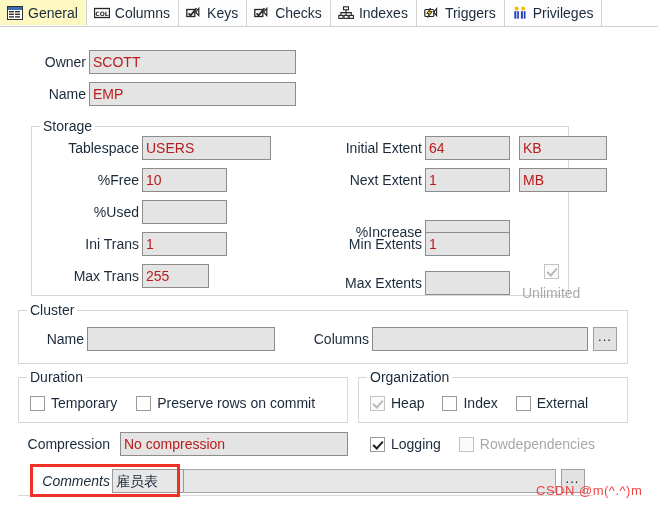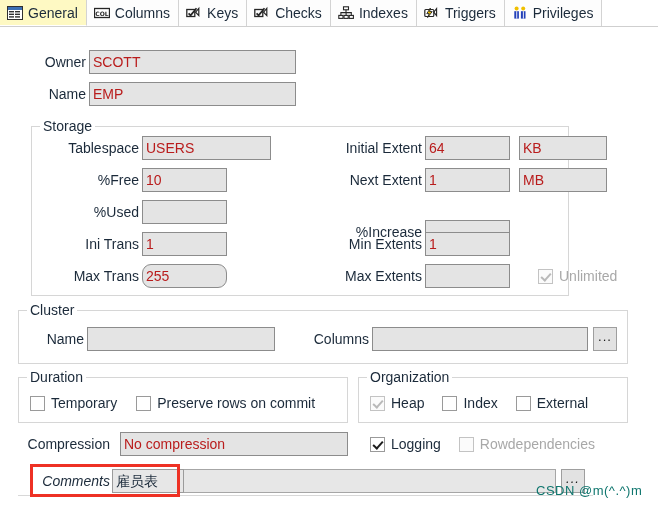--- a/index.html
+++ b/index.html
@@ -132,21 +132,21 @@
     position: absolute;
     border: 3px solid #ee3124;
     box-sizing: border-box;
     pointer-events: none;
   }
 
   
   .watermark {
     position: absolute;
     font-size: 13px;
-    color: #0f766e;
+    color: #ef4444;
     white-space: nowrap;
     letter-spacing: 0.5px;
   }
   .hrule {
     position: absolute;
     background: #d8d8d8;
     height: 1px;
   }
 </style>
 </head>
@@ -272,21 +272,21 @@
   <div class="fld" style="width:85px; margin-left:2px;"></div>
 </div>
 
 <div class="row" style="left:24px; top:232px;">
   <div class="lbl" style="width:115px;">Ini Trans</div>
   <div class="fld" style="width:85px; margin-left:2px;">1</div>
 </div>
 
 <div class="row" style="left:24px; top:264px;">
   <div class="lbl" style="width:115px;">Max Trans</div>
-  <div class="fld" style="width:85px; margin-left:2px;border-radius:9px;">255</div>
+  <div class="fld" style="width:67px; margin-left:2px;">255</div>
 </div>
 
 <div class="row" style="left:300px; top:136px;">
   <div class="lbl" style="width:122px;">Initial Extent</div>
   <div class="fld" style="width:85px; margin-left:2px;">64</div>
   <div class="fld" style="width:88px; margin-left:9px;">KB</div>
 </div>
 
 <div class="row" style="left:300px; top:168px;">
   <div class="lbl" style="width:122px;">Next Extent</div>
@@ -300,21 +300,21 @@
 </div>
 
 <div class="row" style="left:300px; top:232px;">
   <div class="lbl" style="width:122px;">Min Extents</div>
   <div class="fld" style="width:85px; margin-left:2px;">1</div>
 </div>
 
 <div class="row" style="left:300px; top:264px;">
   <div class="lbl" style="width:122px;">Max Extents</div>
   <div class="fld" style="width:85px; margin-left:2px;"></div>
-  <div class="cb" style="margin-left:28px;">
+  <div class="cb" style="margin-left:12px;flex-direction:column;">
     <span class="cb-box checked disabled"></span>
     <span class="cb-label dim">Unlimited</span>
   </div>
 </div>
 
 <div class="group" style="left:18px; top:310px; width:610px; height:54px;">
   <span class="group-title">Cluster</span>
 </div>
 
 <div class="row" style="left:24px; top:327px;">

